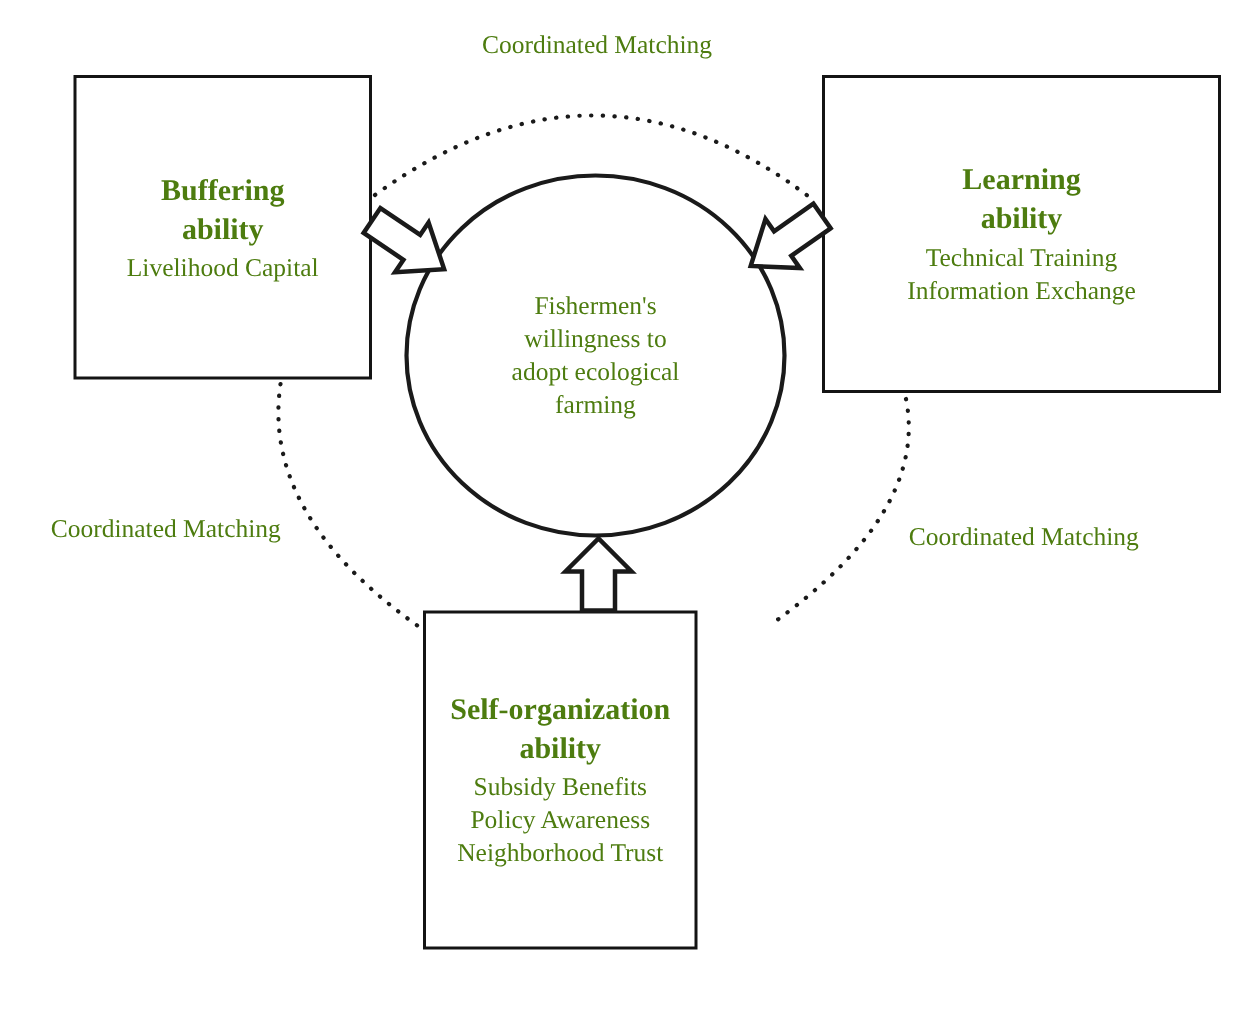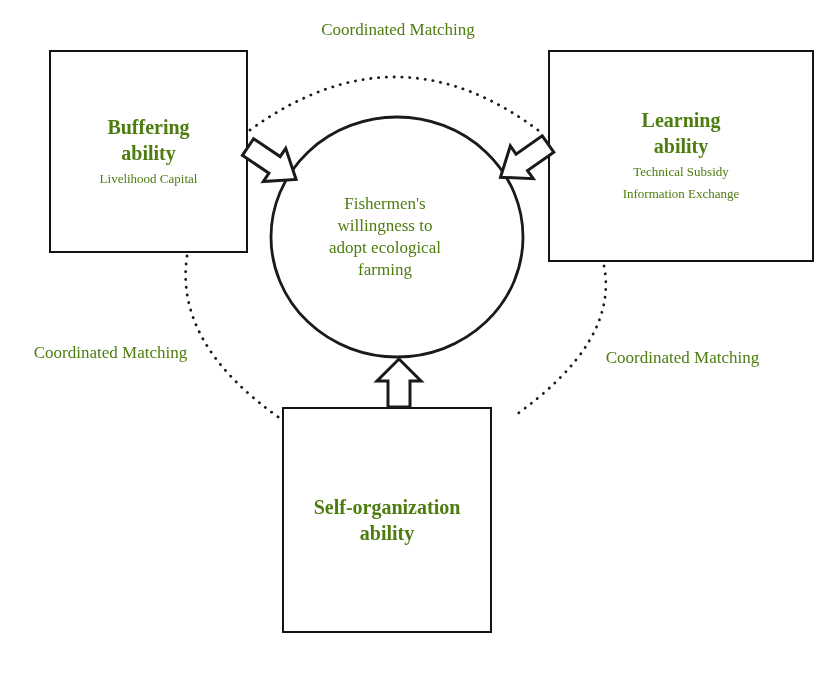--- a/index.html
+++ b/index.html
@@ -32,38 +32,38 @@
     background: #ffffff;
     display: flex;
     flex-direction: column;
     align-items: center;
     justify-content: center;
     text-align: center;
     z-index: 1;
   }
   #box-buffering { left: 49px;  top: 50px;  width: 199px; height: 203px; }
   #box-learning  { left: 548px; top: 50px;  width: 266px; height: 212px; }
-  #box-selforg   { left: 282px; top: 407px; width: 210px; height: 226px; }
+  #box-selforg   { left: 282px; top: 407px; width: 183px; height: 226px; }
 
   .box-title {
     font-weight: bold;
     font-size: 20px;
     line-height: 26px;
     white-space: pre-line;
   }
   .box-items {
-    font-size: 13px;
+    font-size: 17px;
     line-height: 22px;
     white-space: pre-line;
     margin-top: 2px;
     text-align: center;
   }
   .circle-text {
     position: absolute;
-    left: 285px;
+    left: 297px;
     top: 191px;
     width: 200px;
     height: 92px;
     display: flex;
     align-items: center;
     justify-content: center;
     text-align: center;
     font-size: 17px;
     line-height: 22px;
     white-space: pre-line;
@@ -93,27 +93,30 @@
 
   <div class="node-box" id="box-buffering">
     <div class="box-title">Buffering
 ability</div>
     <div class="box-items">Livelihood Capital</div>
   </div>
 
   <div class="node-box" id="box-learning">
     <div class="box-title">Learning
 ability</div>
-    <div class="box-items">Technical Subsidy
+    <div class="box-items">Technical Training
 Information Exchange</div>
   </div>
 
   <div class="node-box" id="box-selforg">
     <div class="box-title">Self-organization
 ability</div>
+    <div class="box-items">Subsidy Benefits
+Policy Awareness
+Neighborhood Trust</div>
   </div>
 
   <div class="circle-text">Fishermen's
 willingness to
 adopt ecological
 farming</div>
 
   <svg id="diagram-svg" viewBox="0 0 838 673">
 
     <g fill="none" stroke="#1a1a1a" stroke-width="2.8" stroke-linecap="round" stroke-dasharray="0.2 7.6">

